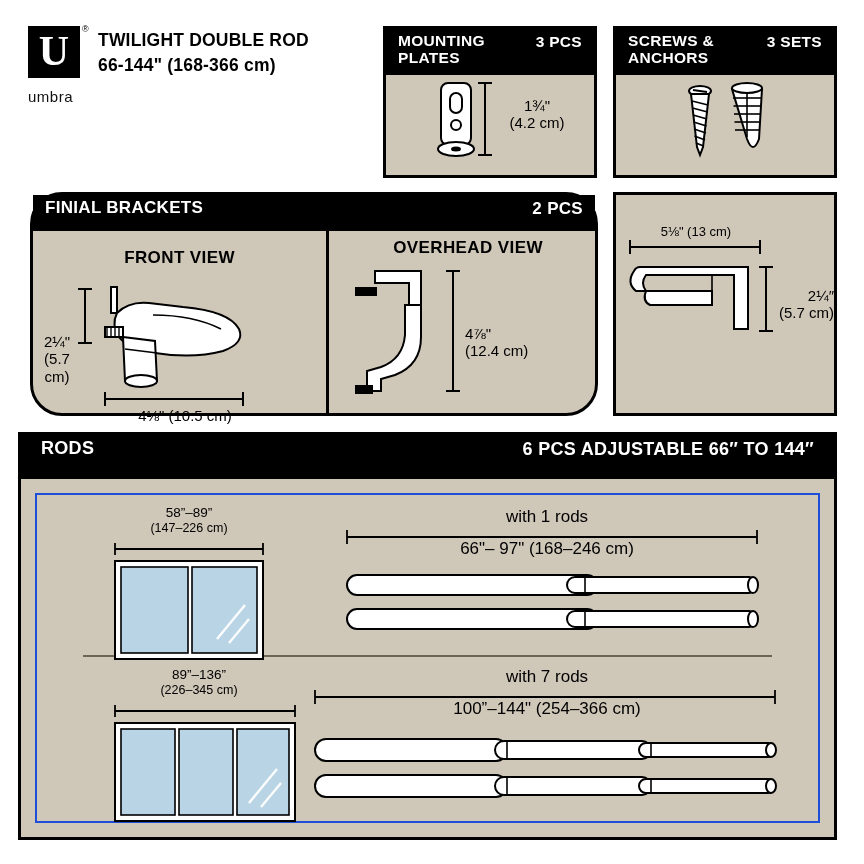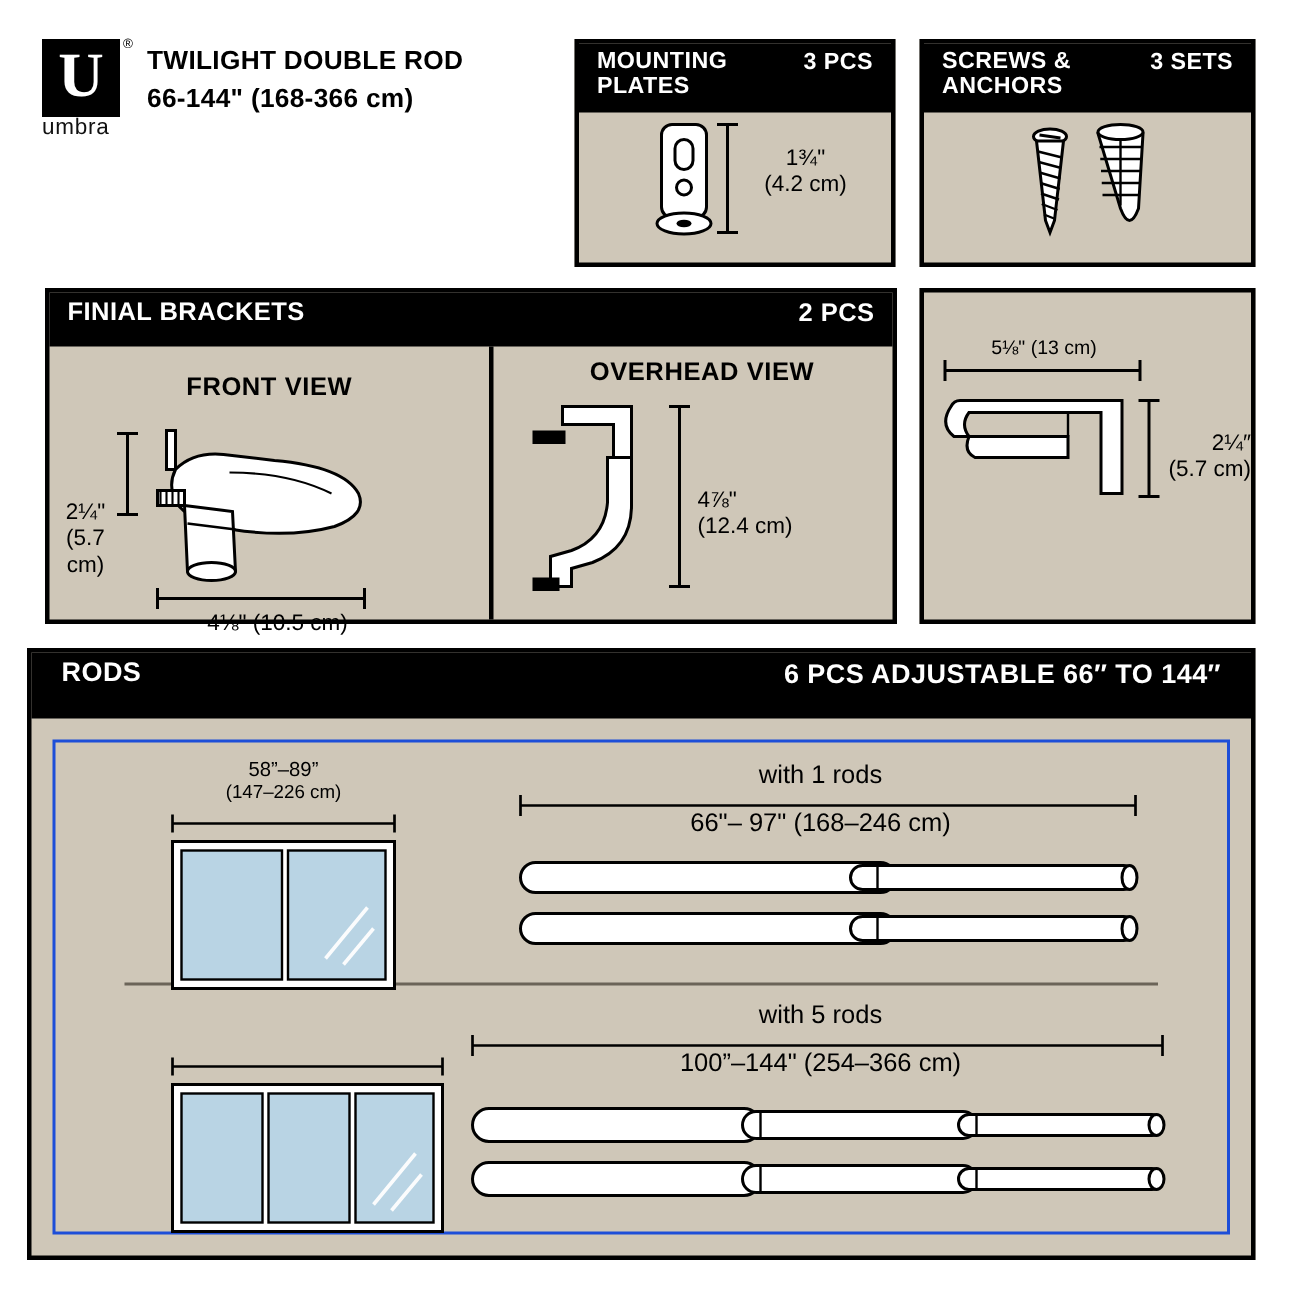--- a/index.html
+++ b/index.html
@@ -38,36 +38,36 @@
   .logo-box {
     position:absolute; left:28px; top:26px; width:52px; height:52px;
     background:#000;
   }
   .logo-u {
     position:absolute; left:0; top:0; width:52px; height:52px;
     color:#fff; font-family:"Liberation Serif", serif; font-weight:bold;
     font-size:42px; line-height:50px; text-align:center;
   }
   .logo-word {
-    position:absolute; left:28px; top:76px; width:64px;
+    position:absolute; left:28px; top:88px; width:64px;
     font-size:15px; letter-spacing:.5px; color:#111;
   }
   .logo-reg { position:absolute; left:82px; top:24px; font-size:9px; }
   .title {
     position:absolute; left:98px; top:28px; width:270px;
     font-weight:bold; font-size:17.5px; line-height:1.45;
     letter-spacing:.2px;
   }
 
   
   #mounting-plates { left:383px; top:26px; width:214px; height:152px; }
   #screws-anchors  { left:613px; top:26px; width:224px; height:152px; }
 
   
-  #finial-brackets { left:30px; top:192px; width:568px; height:224px; }
+  #finial-brackets { left:30px; top:192px; width:568px; height:224px;border-radius:32px; }
   #supporting-brackets { left:613px; top:192px; width:224px; height:224px; }
   .vsplit { position:absolute; top:0; bottom:0; width:3px; background:#000; }
 
   
   #rods { left:18px; top:432px; width:819px; height:408px; }
   .rods-inner {
     position:absolute; left:14px; top:14px; right:14px; bottom:14px;
     border:2px solid #1d4ed8; background:#cfc7b8;
   }
   .hsplit { position:absolute; left:46px; right:46px; height:2px; background:#6b6458; }
@@ -293,35 +293,39 @@
             <line class="ln" x1="268" y1="48" x2="268" y2="64" stroke-width="1.6"></line>
 
             <rect class="wh" x="30" y="80" width="250" height="20" rx="10" stroke-width="2"></rect>
             <rect class="wh" x="250" y="82" width="190" height="16" rx="8" stroke-width="2"></rect>
             <ellipse class="wh" cx="436" cy="90" rx="5" ry="8" stroke-width="2"></ellipse>
             <line class="ln" x1="268" y1="82" x2="268" y2="98" stroke-width="1.6"></line>
           </svg>
         </div>
 
         <div style="position:absolute;left:0;top:164px;width:100%;height:164px;">
+          <div class="dim small" style="position:absolute;left:62px;top:8px;width:200px;">
+            <div style="font-size:13.5px">89”–136”</div>
+            <div style="font-size:12.5px">(226–345 cm)</div>
+          </div>
           <svg width="250" height="130" viewBox="0 0 250 130" style="position:absolute;left:62px;top:46px;">
             <line class="ln" x1="16" y1="6" x2="196" y2="6" stroke-width="1.8"></line>
             <line class="ln" x1="16" y1="0" x2="16" y2="12" stroke-width="1.8"></line>
             <line class="ln" x1="196" y1="0" x2="196" y2="12" stroke-width="1.8"></line>
             <rect class="wh" x="16" y="18" width="180" height="98" stroke-width="2"></rect>
             <rect class="gl" x="22" y="24" width="54" height="86" stroke-width="1.6"></rect>
             <rect class="gl" x="80" y="24" width="54" height="86" stroke-width="1.6"></rect>
             <rect class="gl" x="138" y="24" width="52" height="86" stroke-width="1.6"></rect>
             <g stroke="#fff" stroke-width="2.4" opacity=".95">
               <path d="M150,98 L178,64"></path>
                 <path d="M162,102 L182,78"></path>
             </g>
           </svg>
 
-          <div class="center" style="position:absolute;left:300px;top:8px;width:420px;font-size:17px;">with 5 rods</div>
+          <div class="center" style="position:absolute;left:300px;top:8px;width:420px;font-size:17px;">with 7 rods</div>
           <div class="center" style="position:absolute;left:290px;top:40px;width:440px;font-size:17px;">100”–144" (254–366 cm)</div>
 
           <svg width="500" height="110" viewBox="0 0 500 110" style="position:absolute;left:262px;top:30px;">
 
             <line class="ln" x1="16" y1="8" x2="476" y2="8" stroke-width="1.8"></line>
             <line class="ln" x1="16" y1="1" x2="16" y2="15" stroke-width="1.8"></line>
             <line class="ln" x1="476" y1="1" x2="476" y2="15" stroke-width="1.8"></line>
 
             <rect class="wh" x="16" y="50" width="192" height="22" rx="11" stroke-width="2"></rect>
             <rect class="wh" x="196" y="52" width="156" height="18" rx="9" stroke-width="2"></rect>

